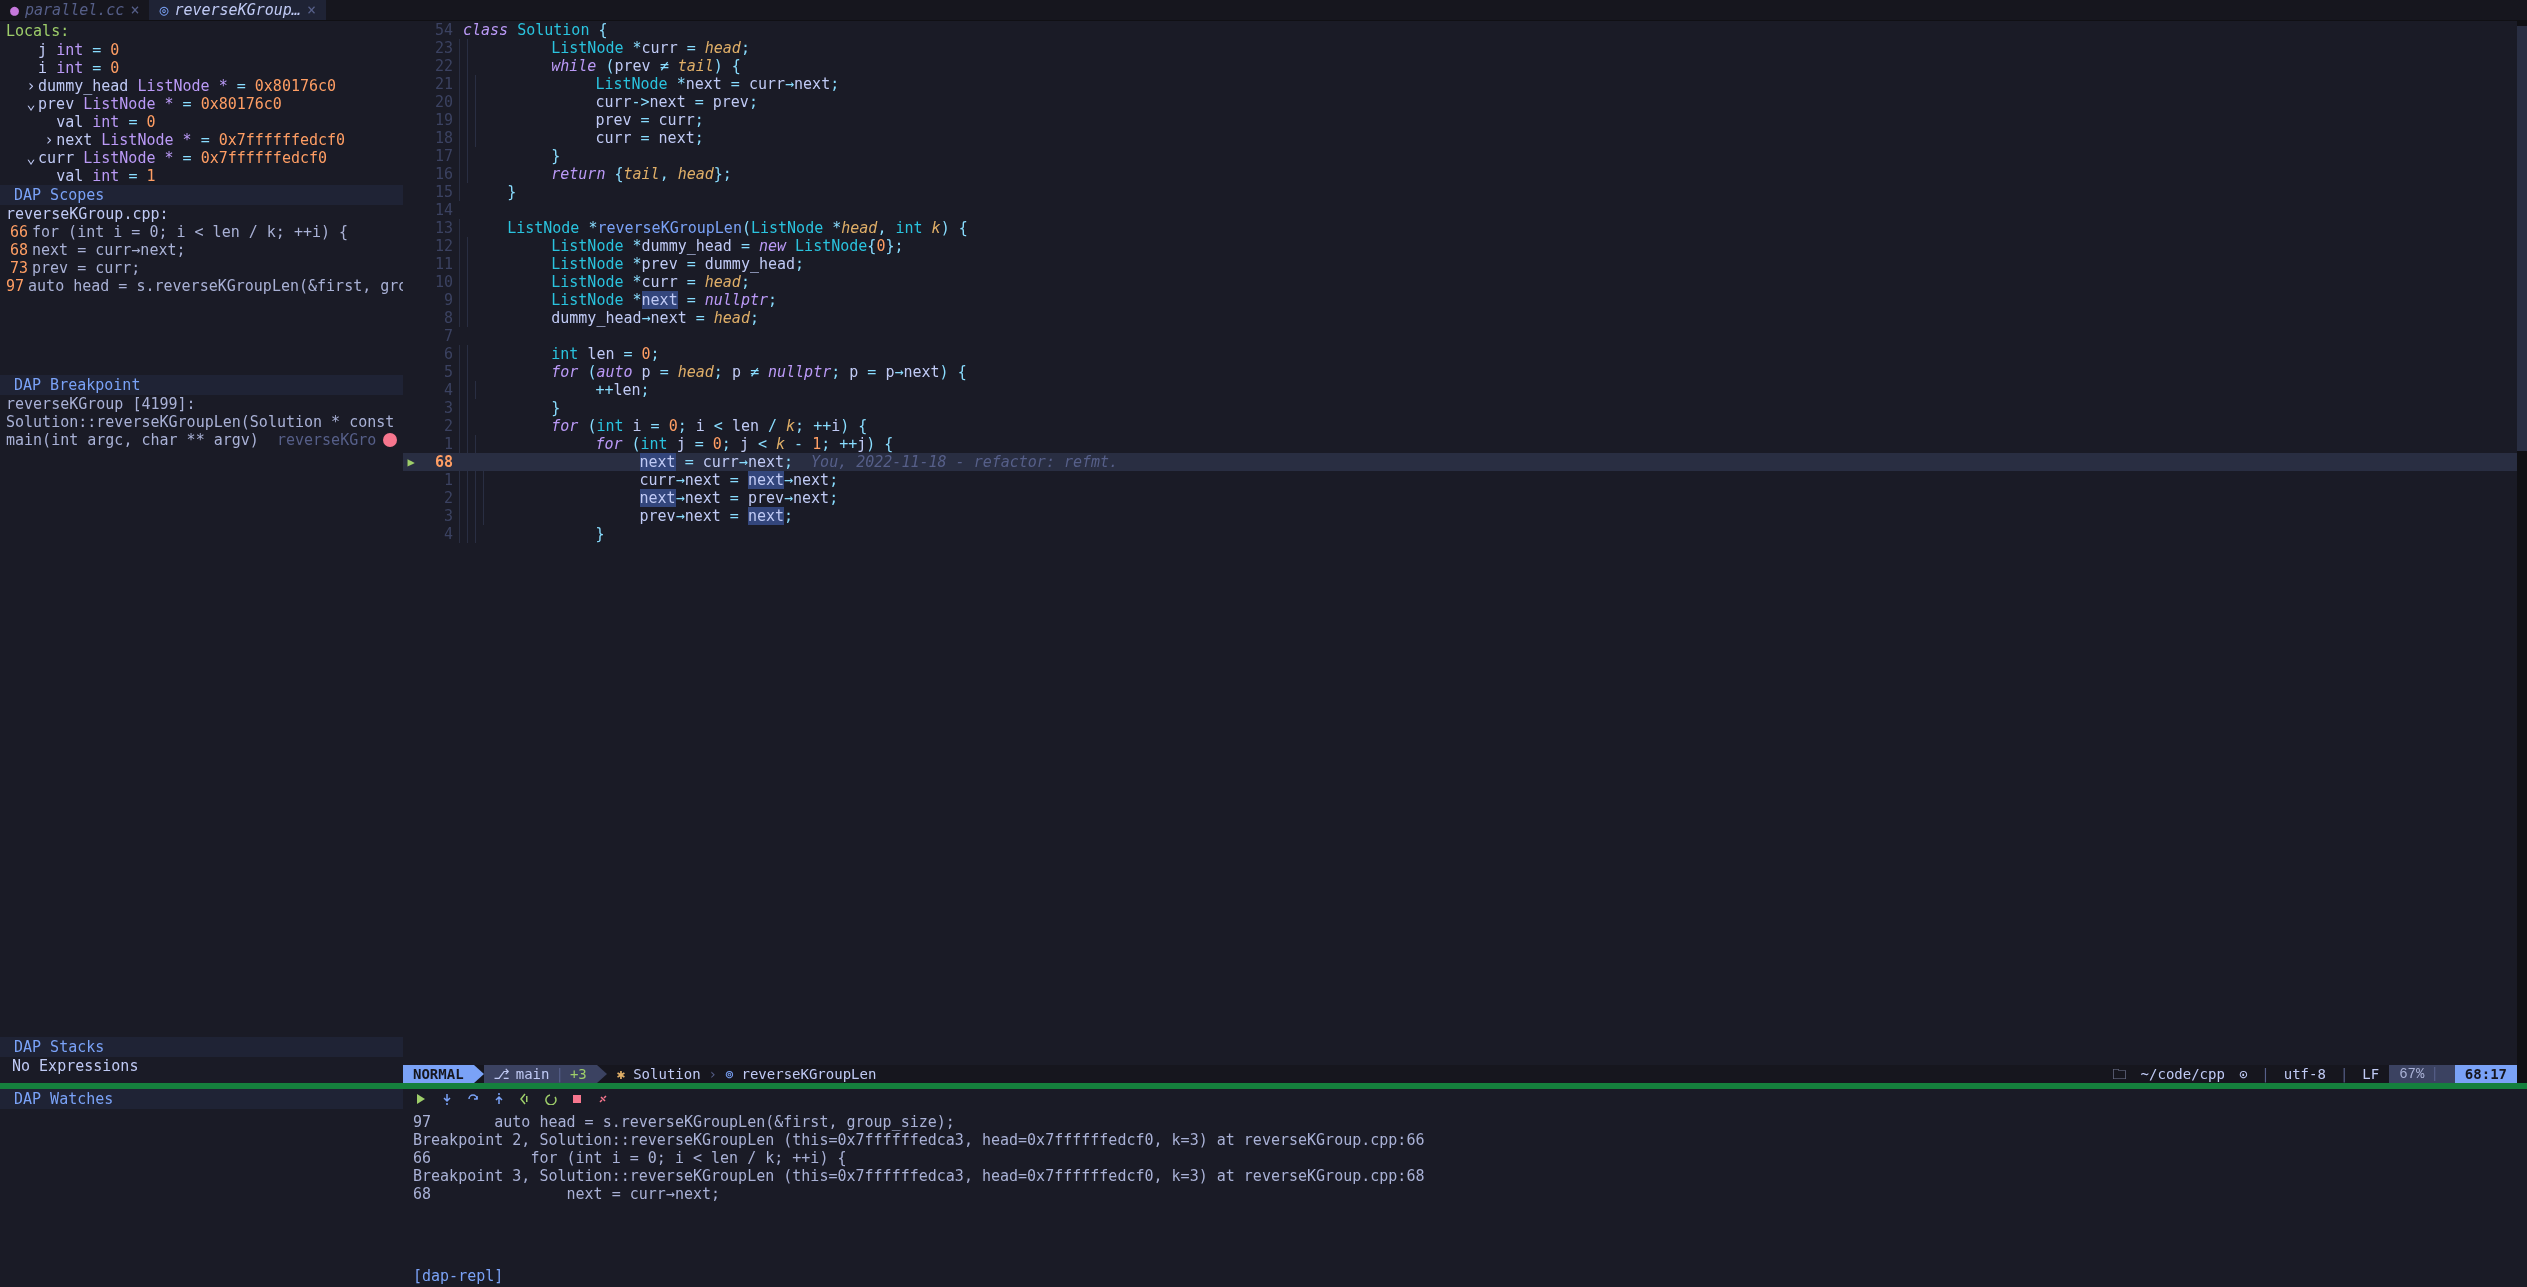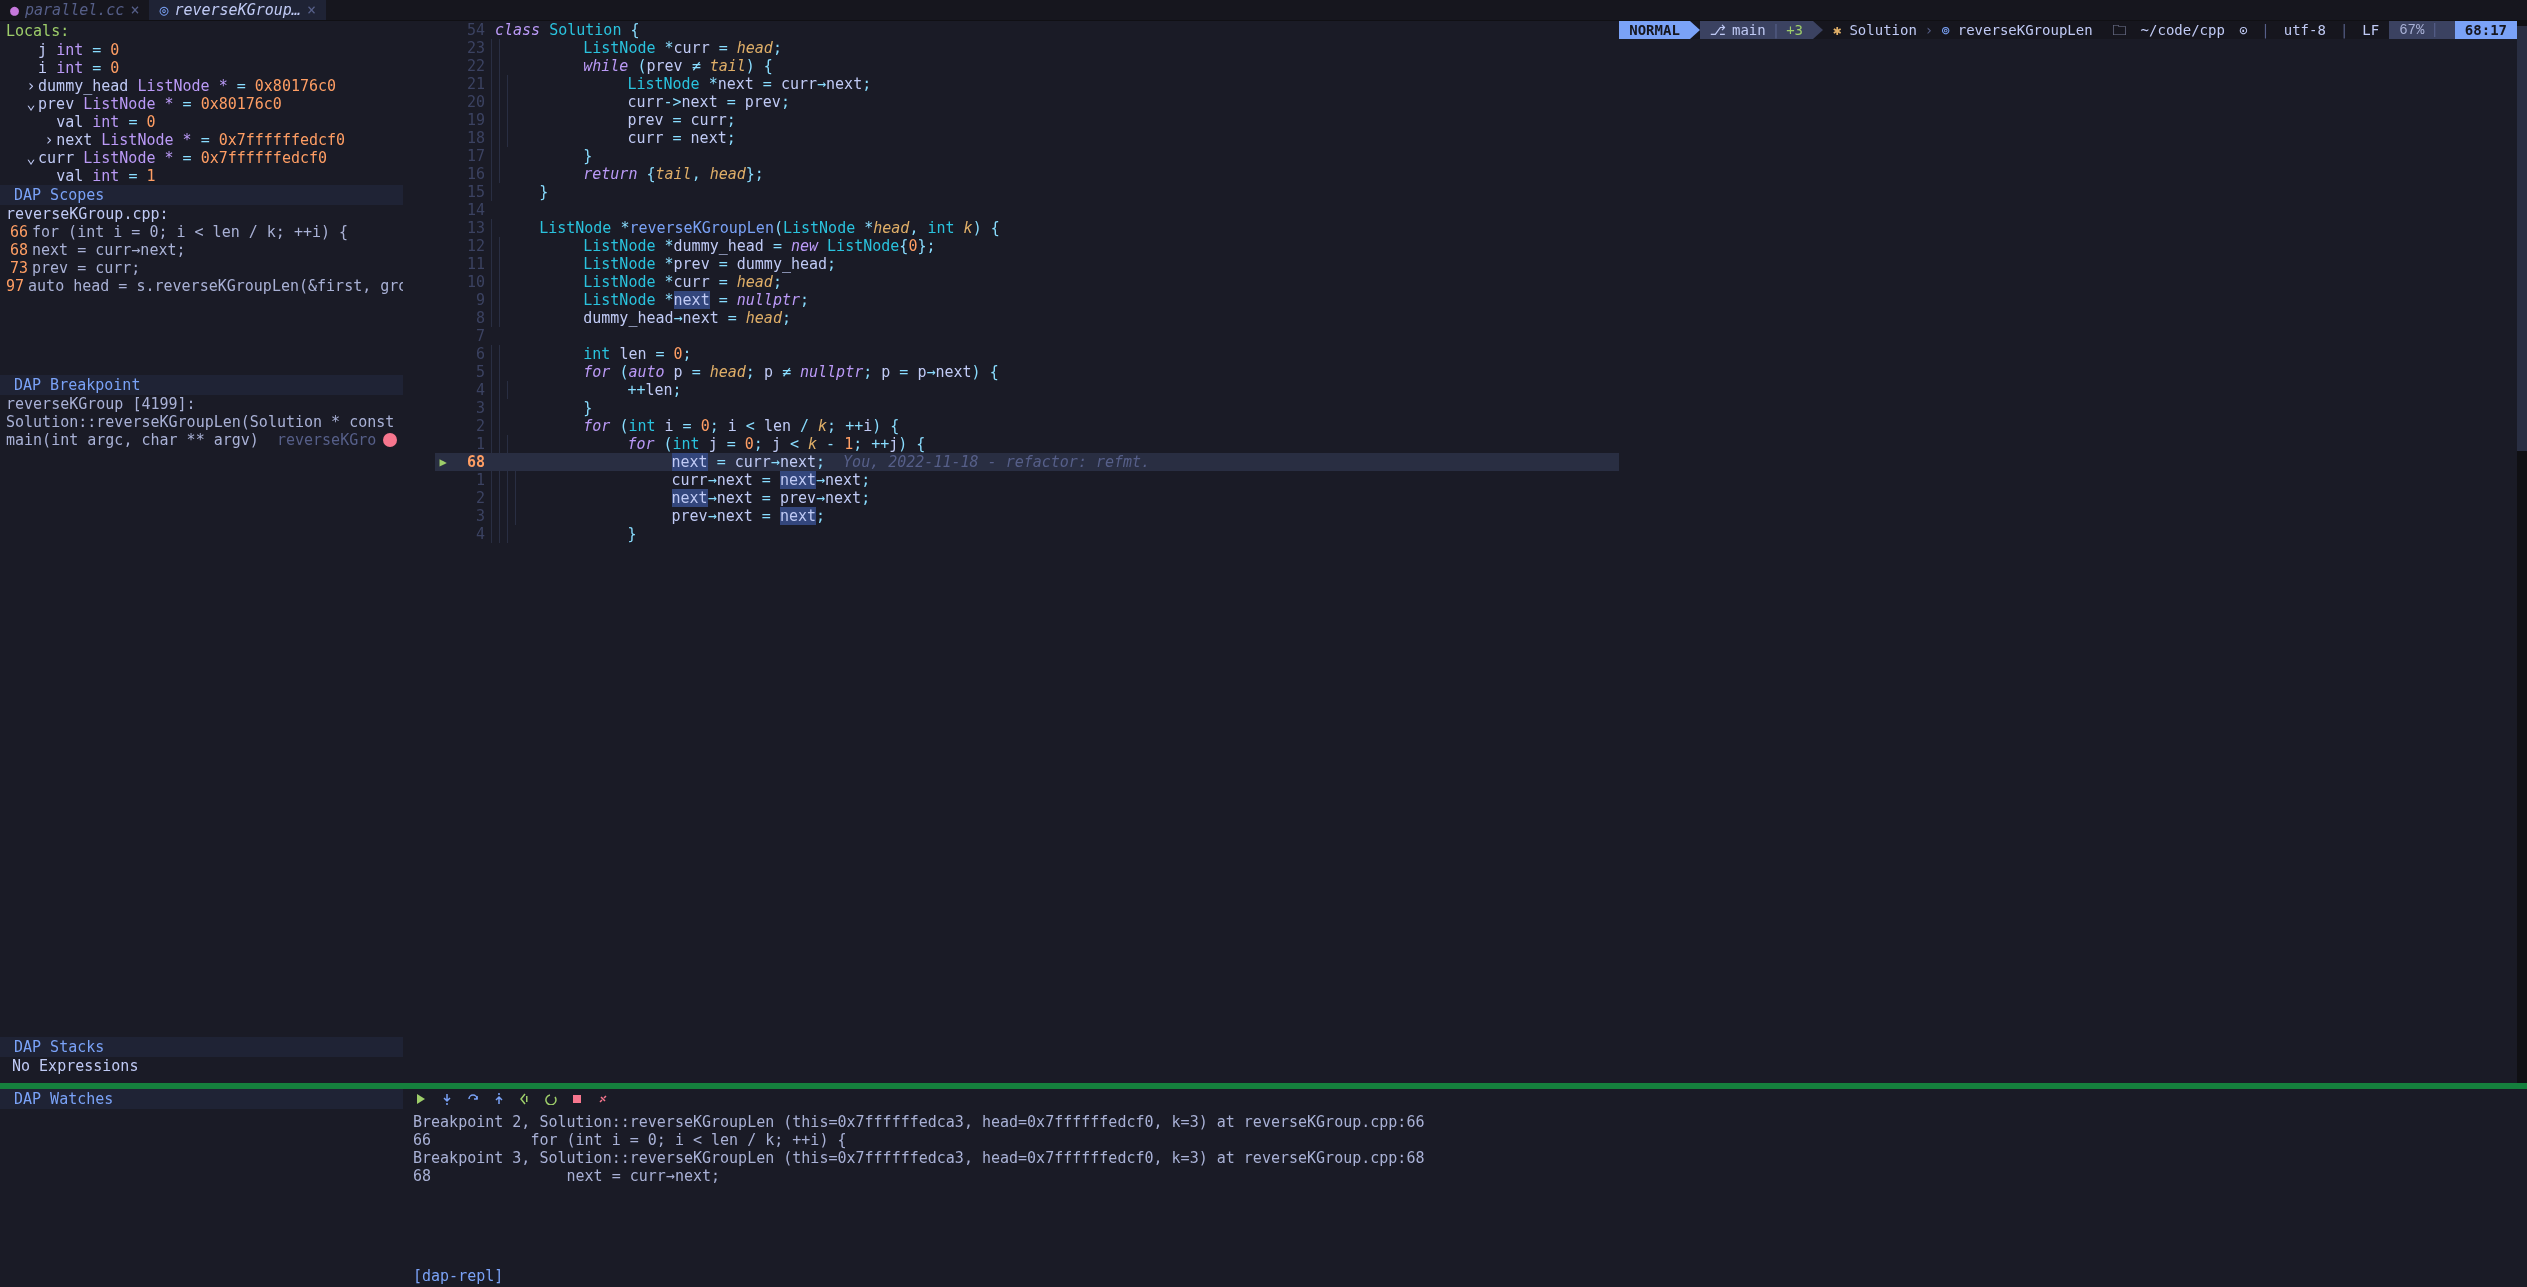--- a/index.html
+++ b/index.html
@@ -42,21 +42,21 @@
   .ln-tiny { color:#ff9e64; width:22px; text-align:right; }
   .scope-text { color:#a9b1d6; }
 
   .bp-line { padding:0 6px; white-space:pre; display:flex; align-items:center; }
   .bp-dot  { width:14px; height:14px; border-radius:50%; background:#f7768e; display:inline-block; margin-left:6px; flex:none; }
   .bp-loc  { color:#565f89; }
 
   .flex-spacer { flex:1; }
 
   
-  .editor { flex:1; display:flex; flex-direction:row; min-width:0;margin-left:32px; }
+  .editor { flex:1; display:flex; flex-direction:column; min-width:0; }
   .code-scroll { flex:1; overflow:hidden; }
   .code-line { display:flex; height:18px; align-items:center; white-space:pre; }
   .sign-col { width:16px; text-align:center; color:#9ece6a; font-size:12px; }
   .lnum { width:40px; text-align:right; color:#3b4261; padding-right:6px; }
   .lnum.curr { color:#ff9e64; font-weight:bold; }
   .indent-guides { display:flex; }
   .ig { width:8px; border-left:1px solid #292e42; height:18px; }
   .code-text { padding-left:4px; }
   .code-line.curr { background:#292e42; }
   .kw { color:#bb9af7; font-style:italic; }
@@ -273,20 +273,21 @@
               <rect x="2" y="2" width="8" height="8" fill="#f7768e"></rect>
             </svg>
           </span>
         <span class="dap-btn">
             <svg width="12" height="12" viewBox="0 0 12 12">
               <path d="M3 9 L5 7 M7 5 L9 3 M4 4 L8 8" stroke="#f7768e" stroke-width="1.5" fill="none"></path>
             </svg>
           </span>
       </div>
       <div class="repl" id="repl-body">
+          <div class="repl-line">97       auto head = s.reverseKGroupLen(&amp;first, group_size);</div>
           <div class="repl-line"></div>
           <div class="repl-line">Breakpoint 2, Solution::reverseKGroupLen (this=0x7ffffffedca3, head=0x7ffffffedcf0, k=3) at reverseKGroup.cpp:66</div>
           <div class="repl-line">66           for (int i = 0; i &lt; len / k; ++i) {</div>
           <div class="repl-line"></div>
           <div class="repl-line">Breakpoint 3, Solution::reverseKGroupLen (this=0x7ffffffedca3, head=0x7ffffffedcf0, k=3) at reverseKGroup.cpp:68</div>
           <div class="repl-line">68               next = curr→next;</div>
         </div>
       <div class="repl-footer">[dap-repl]</div>
     </div>
   </div>

